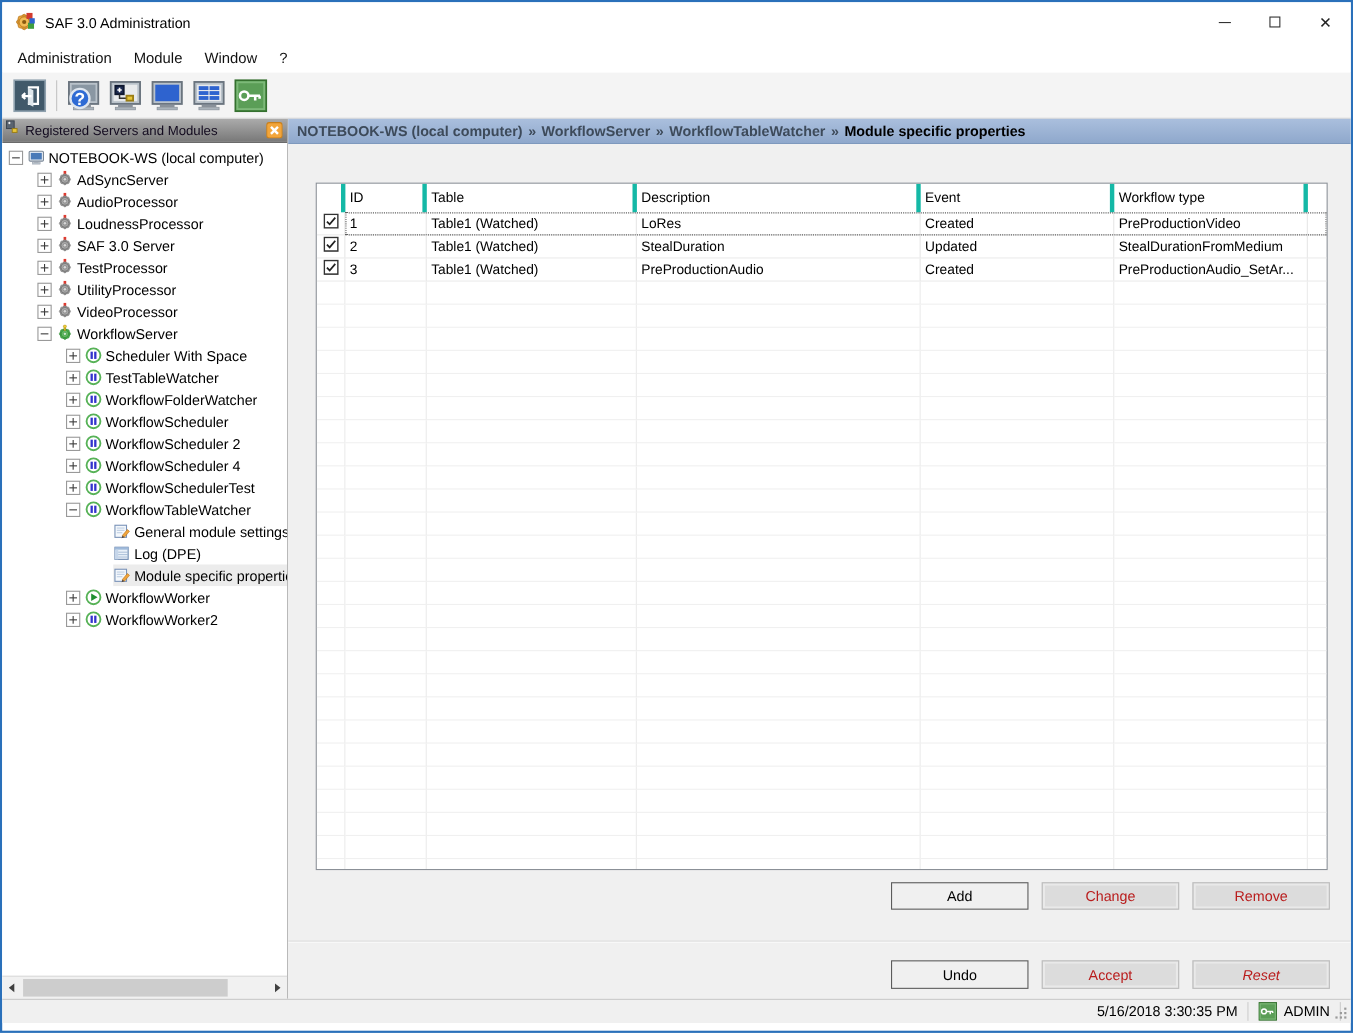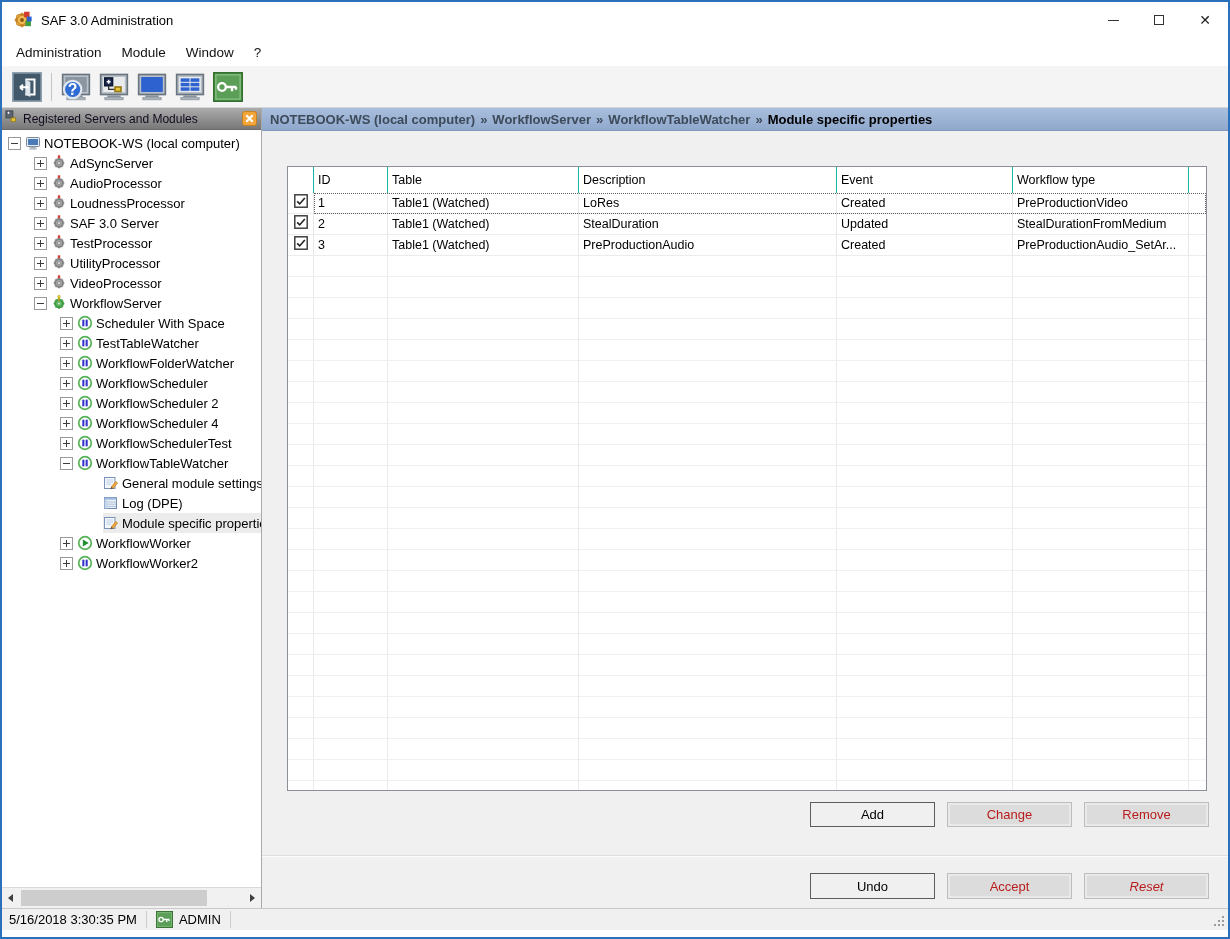--- a/index.html
+++ b/index.html
@@ -72,37 +72,37 @@
   .crumb-current { color:#000; }
 
   .content { flex:1; background:#f0f0f0; position:relative; overflow:hidden; }
 
   
   .grid-box { position:absolute; left:25px; top:35px; width:920px; height:625px; background:#fff; border:1px solid #8b9097; overflow:hidden; }
   .trow, .erow, .thead { display:grid; grid-template-columns:26px 74px 191px 258px 176px 176px 1fr; align-items:center; }
   .thead { height:26px; }
   .trow { height:21px; position:relative; }
   .erow { height:21px; }
-  .hcell { font-size:12.5px; color:#000; padding-left:4px; height:100%; display:flex; align-items:center; border-right:1px solid #14b8a6; overflow:hidden; white-space:nowrap; }
+  .hcell { font-size:12.5px; color:#000; padding-left:4px; height:100%; display:flex; align-items:center; border-right:4px solid #14b8a6; overflow:hidden; white-space:nowrap; }
   .hcell.nb { border-right:none; }
   .tcell { font-size:12.5px; color:#000; padding-left:4px; height:100%; display:flex; align-items:center; border-right:1px solid #e7e7e7; border-bottom:1px solid #ececec; overflow:hidden; white-space:nowrap; }
   .tcell.nb { border-right:none; }
   .ccell { height:100%; display:flex; align-items:center; justify-content:center; border-right:1px solid #e7e7e7; border-bottom:1px solid #ececec; }
   .ecell { height:100%; border-right:1px solid #ebebeb; border-bottom:1px solid #f0f0f0; }
   .ecell.nb { border-right:none; }
   .trow.focused::after { content:''; position:absolute; left:26px; right:0; top:0; bottom:0; border:1px dotted #606060; pointer-events:none; }
 
   
   .action-btn { position:absolute; width:125px; height:25px; font-size:13px; font-family:"Liberation Sans",sans-serif;
     background:#f0f0f0; border:1px solid #5c5c5c; color:#000; }
   .action-btn.disabled { background:#dcdcdc; border:1px solid #bdbdbd; color:#b91c1c; box-shadow:inset 0 0 0 2px #e9e9e9; }
   .panel-divider { position:absolute; left:0; right:0; top:724px; height:1px; background:#dedede; box-shadow:0 1px 0 #fbfbfb; }
 
   
-  .statusbar { height:22px; flex:none; background:#f0f0f0; border-top:1px solid #c9c9c9; display:flex; align-items:center; padding-left:7px; position:relative; }
+  .statusbar { height:22px; flex:none; background:#f0f0f0; border-top:1px solid #c9c9c9; display:flex; align-items:center; padding-left:7px; position:relative;justify-content:flex-end; }
   .sb-text { font-size:13px; color:#000; }
   .sb-sep { width:1px; height:17px; background:#cdcdcd; margin:0 9px; }
   .sb-keyicon { display:flex; margin-right:6px; }
   .grip { position:absolute; right:4px; bottom:4px; width:12px; height:12px; }
   .grip::before { content:''; position:absolute; right:0; bottom:0; width:2px; height:2px; background:#9b9b9b;
     box-shadow:0 -4px #9b9b9b, 0 -8px #9b9b9b, -4px 0 #9b9b9b, -8px 0 #9b9b9b, -4px -4px #9b9b9b; }
 </style>
 </head>
 <body>
 

